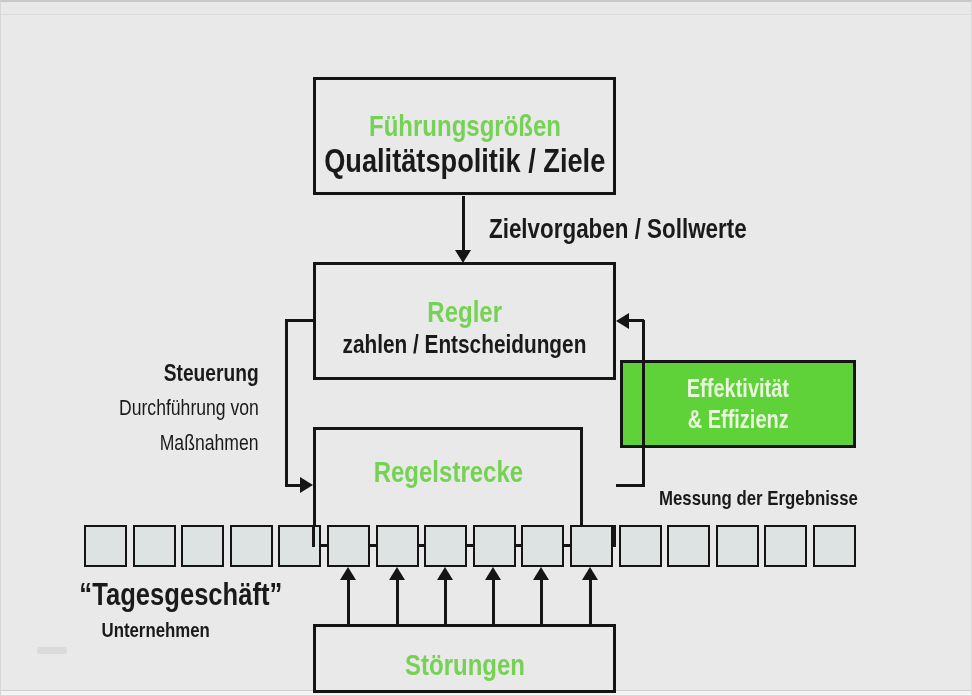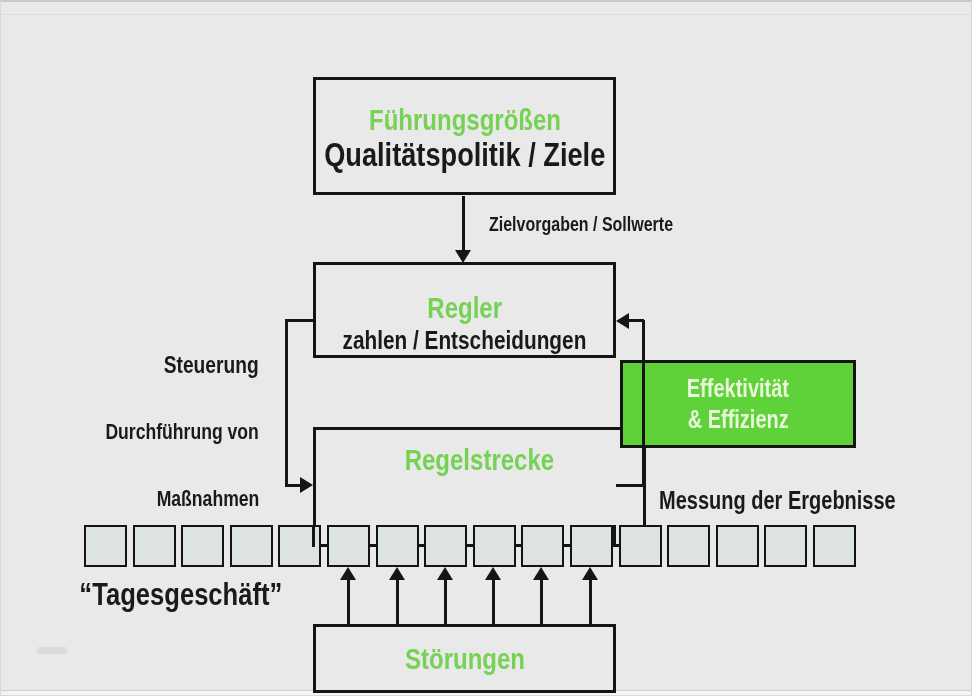--- a/index.html
+++ b/index.html
@@ -21,27 +21,27 @@
     border: 3px solid #141414;
     box-sizing: border-box;
     display:flex; flex-direction:column; align-items:center; justify-content:center;
     text-align:center;
     z-index: 1;
   }
   .cond { display:inline-block; transform: scaleX(0.80); transform-origin: center center; white-space: nowrap; }
   .cond-l { transform-origin: left center; }
   .cond-r { transform-origin: right center; }
 
-  .box-title { font-weight:bold; color: var(--accent-green,#76d254); font-size:30px; line-height:36px; }
+  .box-title { font-weight:bold; color: var(--accent-green,#76d254); font-size:30px; line-height:36px;margin-top:12px; }
   .box-sub   { font-weight:bold; color: var(--ink,#1a1a1a); font-size:34px; line-height:32px; }
   .box-body  { font-weight:bold; color: var(--ink,#1a1a1a); font-size:26px; line-height:30px; }
 
   #box-fuehrung     { left:312px; top:75px;  width:303px; height:118px; }
-  #box-regler       { left:312px; top:260px; width:303px; height:96px;justify-content:flex-end; }
-  #box-regelstrecke { left:312px; top:425px; width:333px; height:120px; justify-content:flex-start; padding-top:12px; }
+  #box-regler       { left:312px; top:260px; width:303px; height:118px; }
+  #box-regelstrecke { left:312px; top:425px; width:270px; height:120px; justify-content:flex-start; padding-top:12px; }
   #box-stoerungen   { left:312px; top:622px; width:303px; height:69px; }
 
   #box-effekt {
     position:absolute; left:619px; top:358px; width:236px; height:88px;
     background: var(--greenfill,#5fd23a);
     border: 3px solid #141414; box-sizing:border-box;
     display:flex; flex-direction:column; align-items:center; justify-content:center;
     z-index:2; text-align:center;
   }
   #box-effekt .gb-line { font-weight:bold; color: var(--greentext,#e8f7dc); font-size:25px; line-height:31px; }
@@ -60,26 +60,26 @@
     border-left:13px solid #151515; z-index:5; }
   .arrow-left { position:absolute; width:0; height:0;
     border-top:8px solid transparent; border-bottom:8px solid transparent;
     border-right:13px solid #151515; z-index:5; }
 
   .sq { position:absolute; top:523px; width:43px; height:42px;
     background: var(--squarefill,#dde3e2); border:2.5px solid #141414; box-sizing:border-box; z-index:3; }
   .sq-overlay { position:absolute; width:3px; height:22px; top:523px; background:#151515; z-index:4; }
 
   .lbl { position:absolute; font-weight:bold; color:var(--ink,#1a1a1a); z-index:2; }
-  #lbl-zielvorgaben { left:488px; top:211px; font-size:20px; }
-  #lbl-messung      { left:658px; top:484px; font-size:25px; }
+  #lbl-zielvorgaben { left:488px; top:211px; font-size:28px; }
+  #lbl-messung      { left:658px; top:484px; font-size:21px; }
 
   #steuerung-block { position:absolute; left:58px; top:346px; width:200px; text-align:right; z-index:2; }
-  #steuerung-block .l1 { font-weight:bold; font-size:24px; line-height:34px; color:var(--ink,#1a1a1a); }
-  #steuerung-block .l2 { font-weight:bold; font-size:22px; line-height:35px; color:var(--ink,#1a1a1a);margin-top:32px; }
+  #steuerung-block .l1 { font-weight:bold; font-size:24px; line-height:34px; color:var(--ink,#1a1a1a);margin-top:8px; }
+  #steuerung-block .l2 { font-weight:normal; font-size:22px; line-height:35px; color:var(--ink,#1a1a1a); }
 
   #tages-block { position:absolute; left:53px; top:572px; width:204px; text-align:center; z-index:2; }
   #tages-block .l1 { font-weight:bold; font-size:32px; line-height:40px; color:var(--ink,#1a1a1a); }
   #tages-block .l2 { font-weight:bold; font-size:21px; line-height:31px; color:var(--ink,#1a1a1a); }
 
   #watermark { position:absolute; left:36px; top:645px; width:30px; height:7px;
     background:#d4d4d4; opacity:.65; border-radius:2px; z-index:1; }
 </style>
 </head>
 <body>
@@ -145,20 +145,21 @@
       <div class="sq" style="left: 666.2px;"></div>
       <div class="sq" style="left: 714.8px;"></div>
       <div class="sq" style="left: 763.4px;"></div>
       <div class="sq" style="left: 812px;"></div>
     </div>
   <div class="sq-overlay" style="left:311px;"></div>
   <div class="sq-overlay" style="left:612px;"></div>
 
   <div id="tages-block">
     <div class="l1"><span class="cond">“Tagesgeschäft”</span></div>
+    <div class="l2"><span class="cond">Unternehmen</span></div>
   </div>
 
   <div id="stoer-arrows">
       <div class="line" style="left: 345.5px; top: 577px; width: 3px; height: 45px;"></div>
       <div class="arrow-up" style="left: 339px; top: 565px;"></div>
       <div class="line" style="left: 394.5px; top: 577px; width: 3px; height: 45px;"></div>
       <div class="arrow-up" style="left: 388px; top: 565px;"></div>
       <div class="line" style="left: 442.5px; top: 577px; width: 3px; height: 45px;"></div>
       <div class="arrow-up" style="left: 436px; top: 565px;"></div>
       <div class="line" style="left: 490.5px; top: 577px; width: 3px; height: 45px;"></div>

